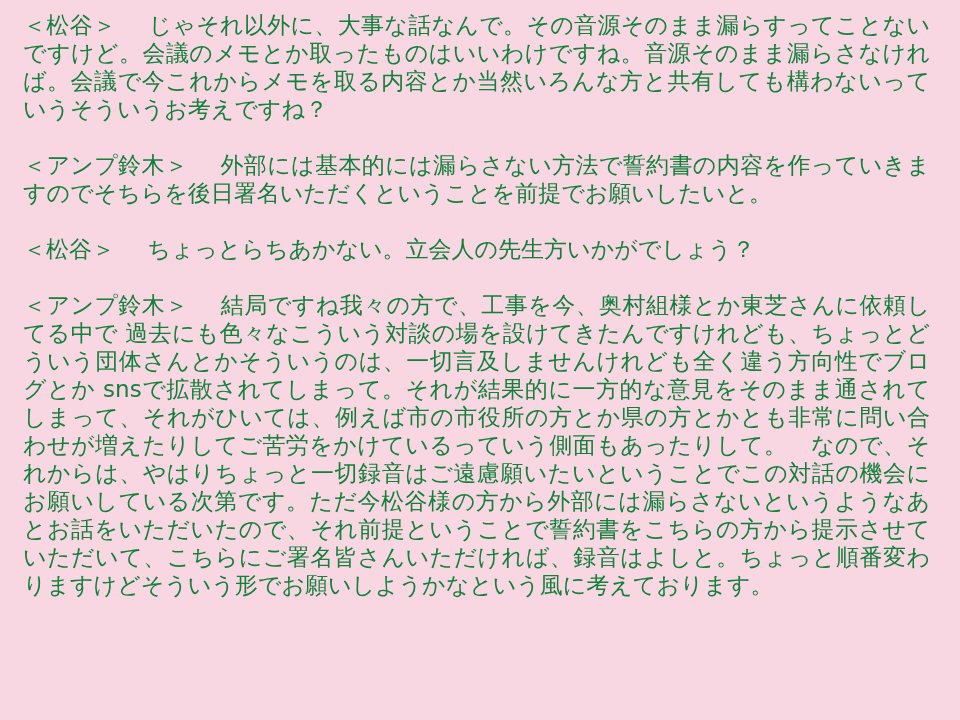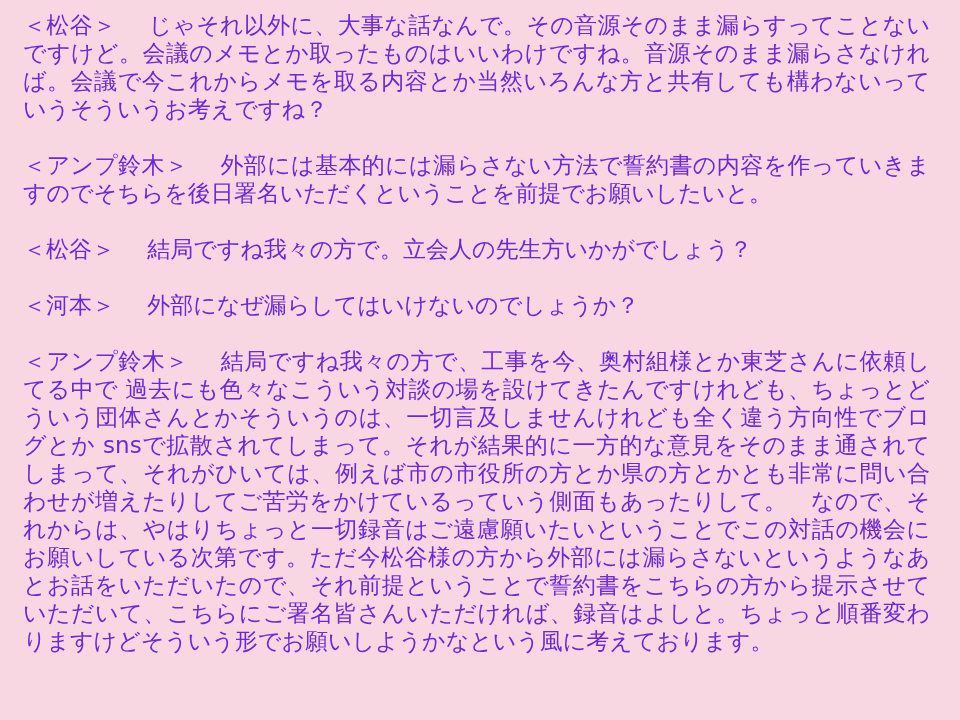--- a/index.html
+++ b/index.html
@@ -28,25 +28,24 @@
     margin-bottom: 12px;
   }
   .speaker {
     margin-right: 1.4em;
     white-space: nowrap;
   }
 </style>
 </head>
 <body>
 
-<div class="page" style="background: rgb(248, 215, 227); color: #6d28d9; padding-left: 23px;">
+<div class="page" style="background: rgb(248, 215, 227); color: #15803d; padding-left: 23px;">
   <div id="paragraphs">
   <p class="para"><span class="speaker">＜松谷＞</span><span class="speech">じゃそれ以外に、大事な話なんで。その音源そのまま漏らすってことないですけど。会議のメモとか取ったものはいいわけですね。音源そのまま漏らさなければ。会議で今これからメモを取る内容とか当然いろんな方と共有しても構わないっていうそういうお考えですね？</span></p>
 
   <p class="para"><span class="speaker">＜アンプ鈴木＞</span><span class="speech">外部には基本的には漏らさない方法で誓約書の内容を作っていきますのでそちらを後日署名いただくということを前提でお願いしたいと。</span></p>
 
-  <p class="para"><span class="speaker">＜松谷＞</span><span class="speech">結局ですね我々の方で。立会人の先生方いかがでしょう？</span></p>
+  <p class="para"><span class="speaker">＜松谷＞</span><span class="speech">ちょっとらちあかない。立会人の先生方いかがでしょう？</span></p>
 
-  <p class="para"><span class="speaker">＜河本＞</span><span class="speech">外部になぜ漏らしてはいけないのでしょうか？</span></p>
 
   <p class="para"><span class="speaker">＜アンプ鈴木＞</span><span class="speech">結局ですね我々の方で、工事を今、奥村組様とか東芝さんに依頼してる中で 過去にも色々なこういう対談の場を設けてきたんですけれども、ちょっとどういう団体さんとかそういうのは、一切言及しませんけれども全く違う方向性でブログとか snsで拡散されてしまって。それが結果的に一方的な意見をそのまま通されてしまって、それがひいては、例えば市の市役所の方とか県の方とかとも非常に問い合わせが増えたりしてご苦労をかけているっていう側面もあったりして。　なので、それからは、やはりちょっと一切録音はご遠慮願いたいということでこの対話の機会にお願いしている次第です。ただ今松谷様の方から外部には漏らさないというようなあとお話をいただいたので、それ前提ということで誓約書をこちらの方から提示させていただいて、こちらにご署名皆さんいただければ、録音はよしと。ちょっと順番変わりますけどそういう形でお願いしようかなという風に考えております。</span></p>
 </div>
 </div>
 
 </body></html>

